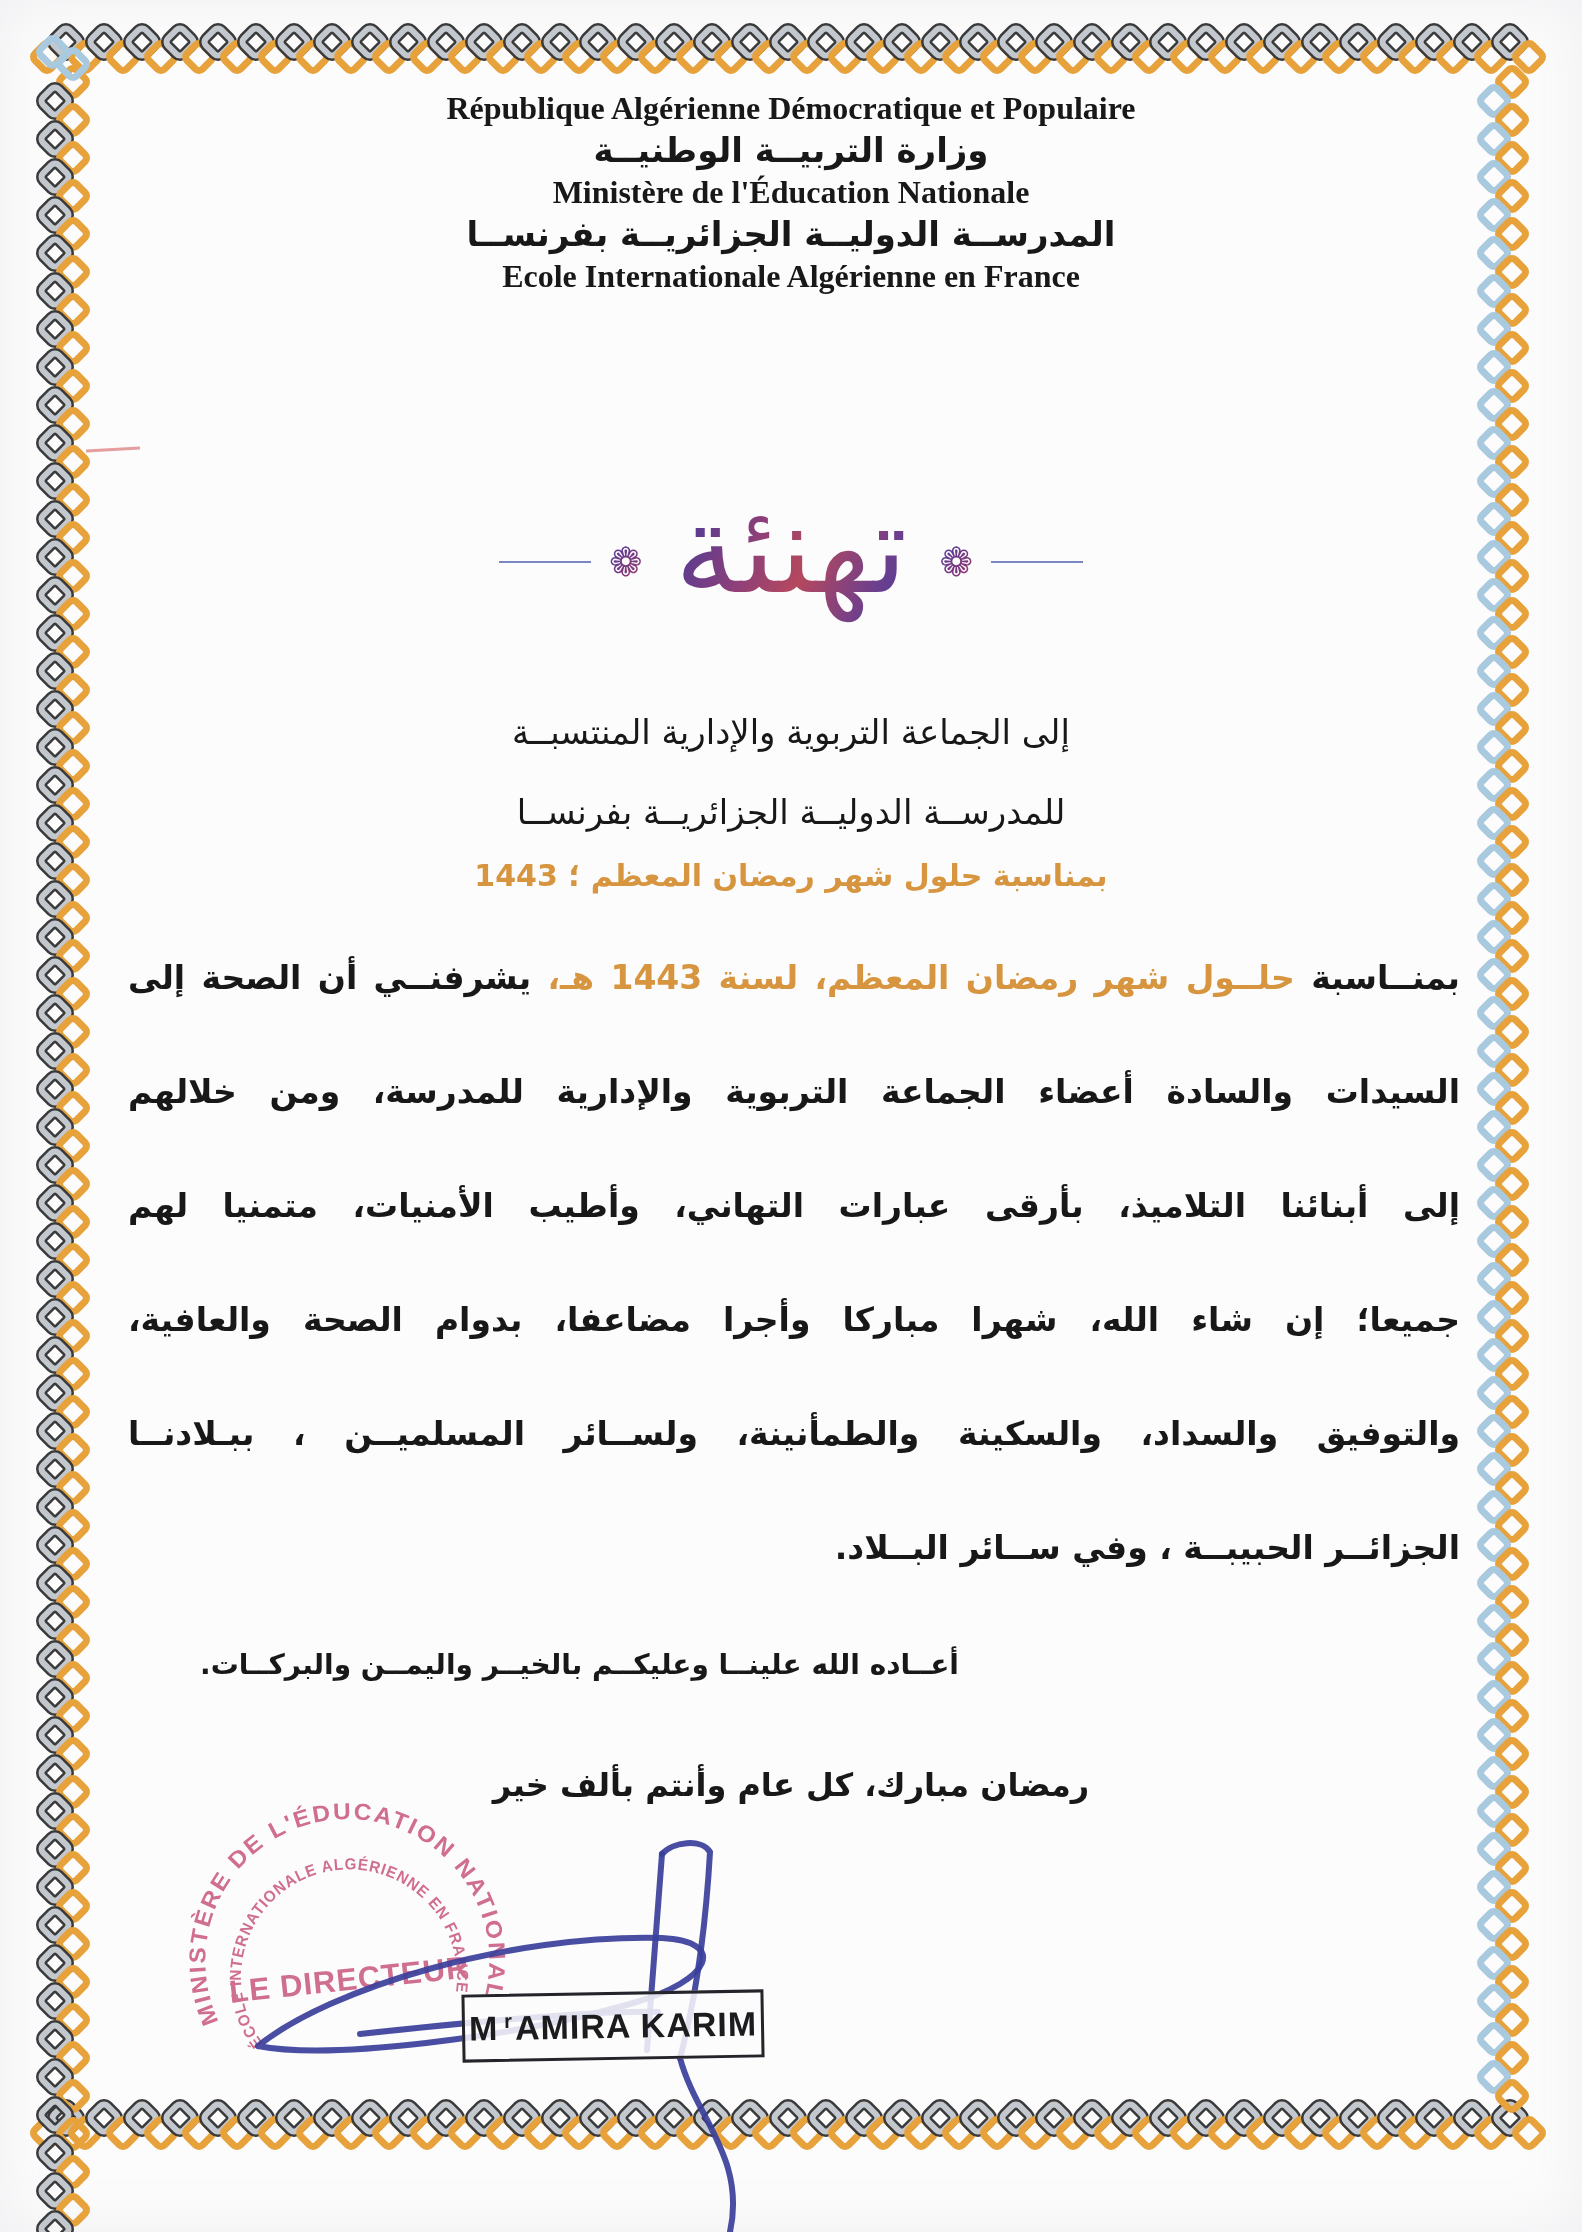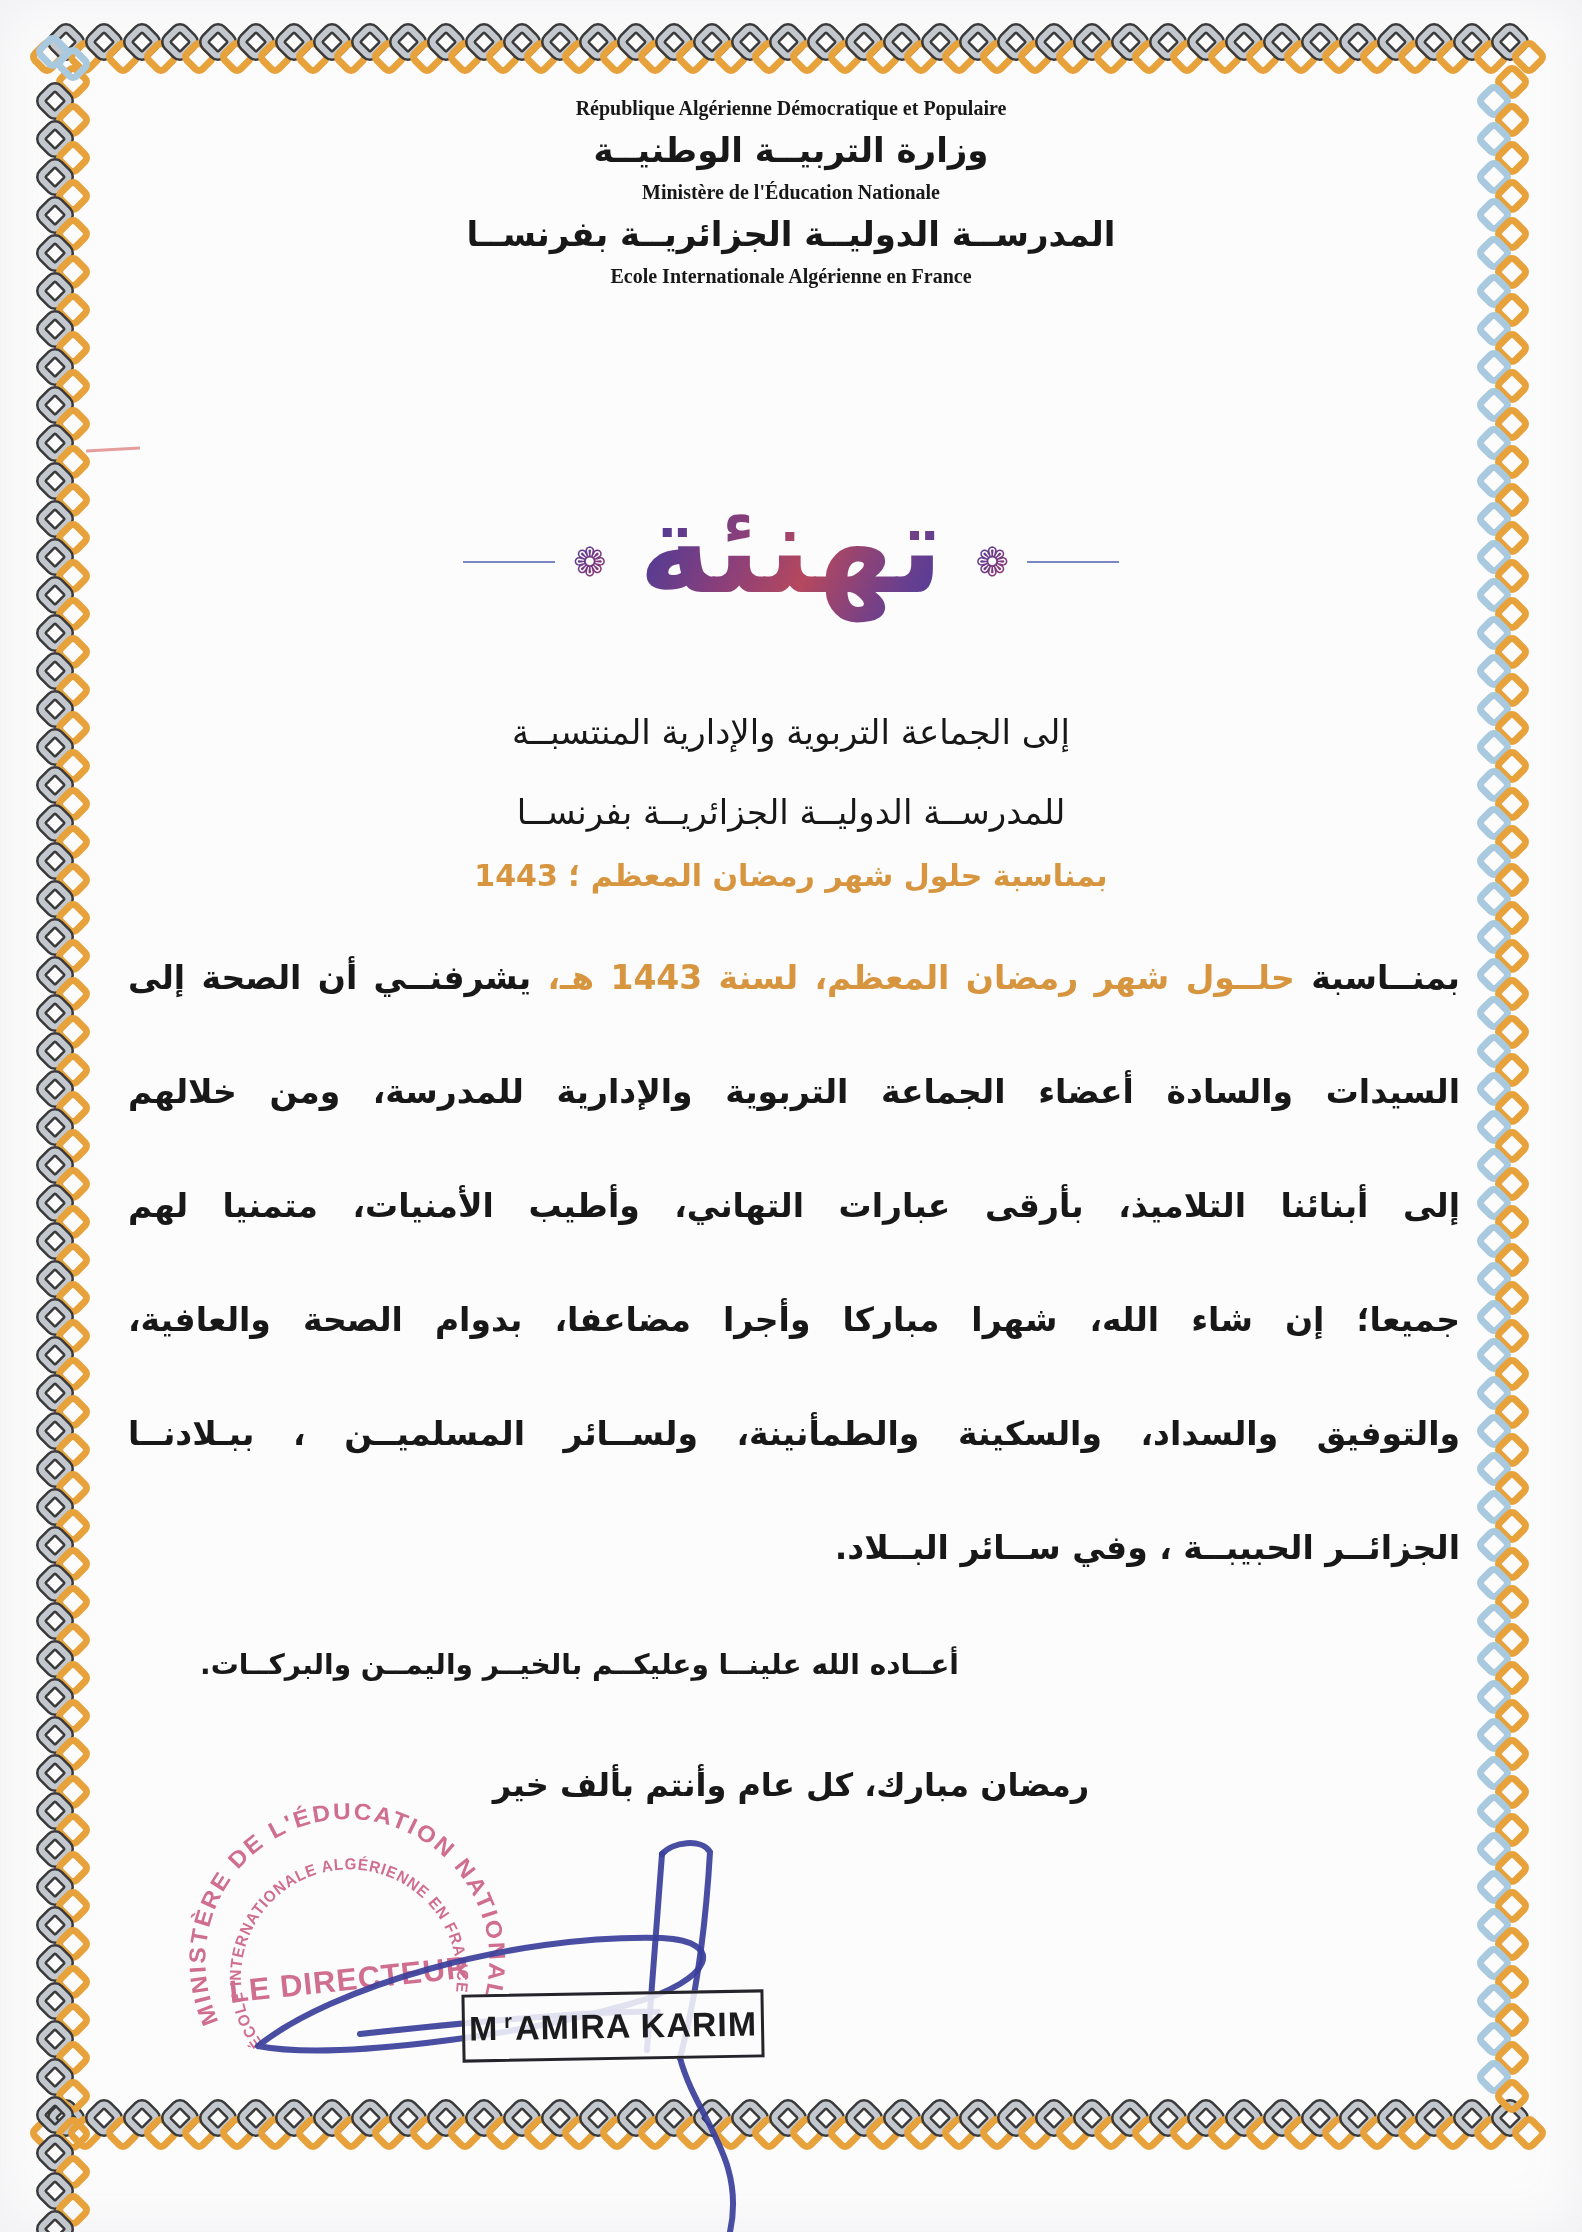--- a/index.html
+++ b/index.html
@@ -19,29 +19,29 @@
   
   .bstrip{position:absolute;overflow:visible;}
   #b-top{left:35px;top:22px;width:1507px;height:58px;}
   #b-bottom{left:35px;top:2098px;width:1507px;height:58px;}
   #b-left{left:33px;top:70px;width:64px;height:2162px;}
   #b-right{left:1472px;top:70px;width:64px;height:2040px;}
   #b-corner{left:33px;top:22px;width:80px;height:64px;}
   
   .hdr{position:absolute;left:130px;right:130px;top:88px;text-align:center;color:var(--ink);}
   .hdr .ar{direction:rtl;font-weight:bold;font-size:34px;line-height:44px;}
-  .hdr .fr{font-family:"Liberation Serif",serif;font-weight:bold;font-size:20px;line-height:40px;}
+  .hdr .fr{font-family:"Liberation Serif",serif;font-weight:bold;font-size:32px;line-height:40px;}
   
   .title-row{position:absolute;left:120px;right:120px;top:462px;height:200px;
              display:flex;align-items:center;justify-content:center;gap:18px;}
   .orn-line{width:92px;height:2px;background:#7b86c4;}
   .orn{font-size:40px;color:#8a4a9a;line-height:1;
        background:linear-gradient(135deg,#4a3f9f,#a03468);
        -webkit-background-clip:text;background-clip:text;color:transparent;}
-  .calli{font-size:124px;font-weight:bold;direction:rtl;line-height:1;padding:0 14px 26px 14px;
+  .calli{font-size:124px;font-weight:normal;direction:rtl;line-height:1;padding:0 14px 26px 14px;
          background:linear-gradient(115deg,#3f3a9e 5%,#8a3f7a 35%,#b5485e 55%,#6a3f8e 80%,#3f3a9e 100%);
          -webkit-background-clip:text;background-clip:text;color:transparent;}
   
   .recipient{position:absolute;left:130px;right:130px;top:692px;text-align:center;direction:rtl;
              font-weight:normal;font-size:34px;line-height:80px;color:var(--ink);}
   .occasion{position:absolute;left:130px;right:130px;top:858px;text-align:center;direction:rtl;
             font-weight:bold;font-size:30px;color:var(--accent-orange);}
   
   .body-block{position:absolute;left:128px;right:122px;top:948px;direction:rtl;color:var(--ink);}
   .body-line{font-weight:bold;font-size:33px;height:114px;line-height:60px;

